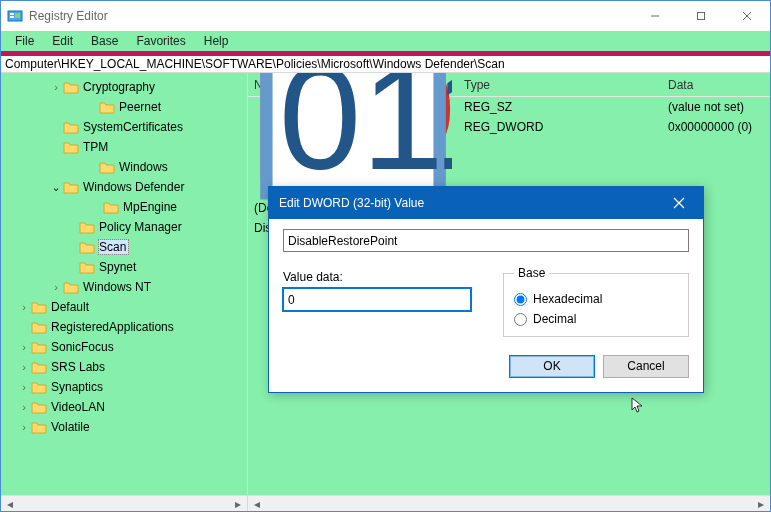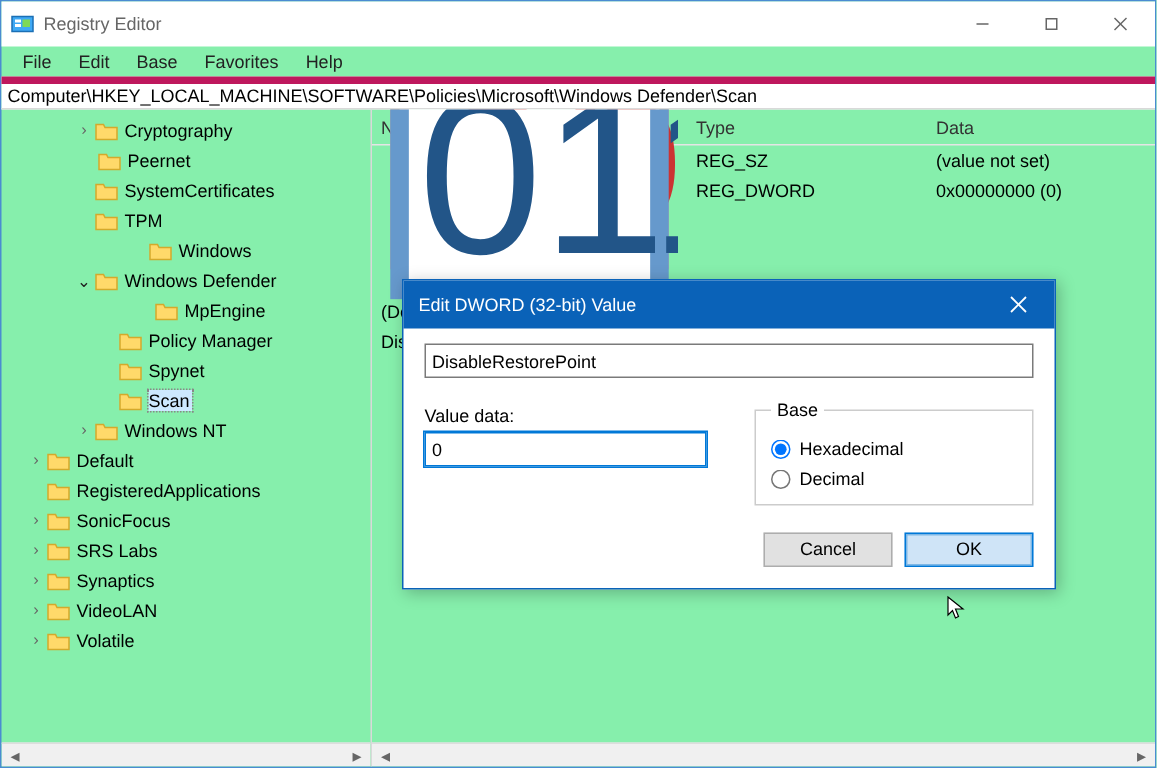--- a/index.html
+++ b/index.html
@@ -34,21 +34,21 @@
 .twisty { width: 14px; display: inline-flex; justify-content: center; color: #666; font-size: 11px; }
 .folder-icon { width: 16px; height: 14px; margin-right: 4px; }
 .label { }
 .selected { background: #cde8ff; outline: 1px dotted #888; padding-right: 2px; }
 
 
 .tbl-header { display: flex; height: 24px; align-items: center; border-bottom: 1px solid #e5e5e5; }
 .tbl-header div { padding: 0 6px; color: #333; }
 .col-name { width: 210px; }
 .col-type { width: 160px; }
-.col-data { flex: 1; }
+.col-data { flex: 1; margin-left: 44px; }
 .tbl-row { display: flex; height: 20px; align-items: center; }
 .tbl-row div { padding: 0 6px; }
 .val-icon { width: 16px; height: 16px; margin-right: 4px; vertical-align: middle; }
 
 
 .hscroll { position: absolute; bottom: 0; left: 0; right: 0; height: 16px; background: #f0f0f0; border-top: 1px solid #ddd; display:flex; align-items:center; justify-content:space-between; padding:0 2px; }
 .hscroll .arrow { width:14px; height:14px; display:flex; align-items:center; justify-content:center; color:#666; }
 
 
 .modal { position: absolute; left: 268px; top: 186px; width: 436px; background: #fff; border: 1px solid #0a62b8; box-shadow: 2px 2px 10px rgba(0,0,0,0.25); }
@@ -123,21 +123,21 @@
         <li>
             <div class="row" style="padding-left:48px">
               <span class="twisty">›</span>
               <span class="folder-icon"><svg viewBox="0 0 16 14">
                   <path d="M1 3h5l1 2h8v8H1z" fill="#ffd96a" stroke="#d4a92b"></path>
                 </svg></span>
               <span class="label">Cryptography</span>
             </div>
           </li>
         <li>
-            <div class="row" style="padding-left:64px">
+            <div class="row" style="padding-left:98px">
               <span class="folder-icon"><svg viewBox="0 0 16 14">
                   <path d="M1 3h5l1 2h8v8H1z" fill="#ffd96a" stroke="#d4a92b"></path>
                 </svg></span>
               <span class="label">Peernet</span>
             </div>
           </li>
         <li>
             <div class="row" style="padding-left:62px">
               <span class="folder-icon"><svg viewBox="0 0 16 14">
                   <path d="M1 3h5l1 2h8v8H1z" fill="#ffd96a" stroke="#d4a92b"></path>
@@ -184,29 +184,29 @@
                   <path d="M1 3h5l1 2h8v8H1z" fill="#ffd96a" stroke="#d4a92b"></path>
                 </svg></span>
               <span class="label">Policy Manager</span>
             </div>
           </li>
         <li>
             <div class="row" style="padding-left:78px">
               <span class="folder-icon"><svg viewBox="0 0 16 14">
                   <path d="M1 3h5l1 2h8v8H1z" fill="#ffd96a" stroke="#d4a92b"></path>
                 </svg></span>
+              <span class="label selected">Scan</span>
+            </div>
+          </li>
+        <li>
+            <div class="row" style="padding-left:78px">
+              <span class="folder-icon"><svg viewBox="0 0 16 14">
+                  <path d="M1 3h5l1 2h8v8H1z" fill="#ffd96a" stroke="#d4a92b"></path>
+                </svg></span>
               <span class="label">Spynet</span>
-            </div>
-          </li>
-        <li>
-            <div class="row" style="padding-left:78px">
-              <span class="folder-icon"><svg viewBox="0 0 16 14">
-                  <path d="M1 3h5l1 2h8v8H1z" fill="#ffd96a" stroke="#d4a92b"></path>
-                </svg></span>
-              <span class="label selected">Scan</span>
             </div>
           </li>
         <li>
             <div class="row" style="padding-left:48px">
               <span class="twisty">›</span>
               <span class="folder-icon"><svg viewBox="0 0 16 14">
                   <path d="M1 3h5l1 2h8v8H1z" fill="#ffd96a" stroke="#d4a92b"></path>
                 </svg></span>
               <span class="label">Windows NT</span>
             </div>
@@ -333,22 +333,22 @@
             <input type="radio" name="base" checked="" style="">
             <span>Hexadecimal</span>
           </label>
         <label class="radio">
             <input type="radio" name="base" style="">
             <span>Decimal</span>
           </label>
       </fieldset>
     </div>
     <div class="btn-row">
+      <div class="btn primary">OK</div>
       <div class="btn">Cancel</div>
-      <div class="btn primary">OK</div>
     </div>
   </div>
   <span class="cursor" style="left:362px; top:210px;">
     <svg viewBox="0 0 16 16">
         <path d="M1 1l0 12 3-3 2 5 2-1-2-5 5 0z" fill="#fff" stroke="#000" stroke-width="0.8"></path>
       </svg>
   </span>
 </div>
 
 </body></html>

